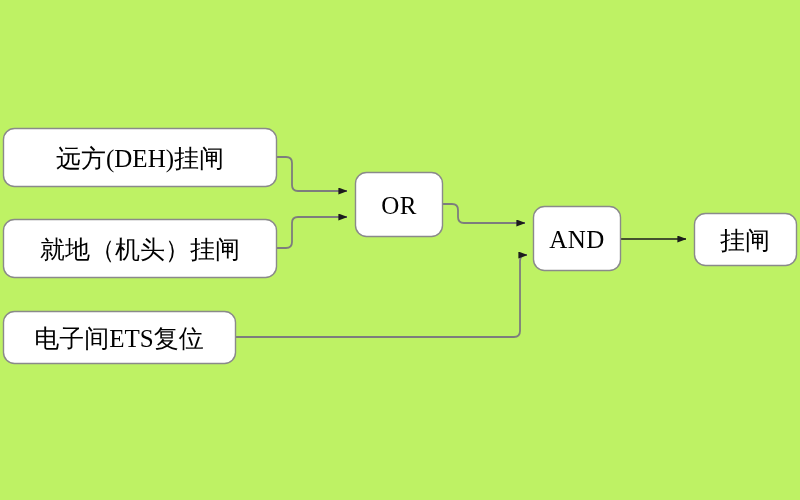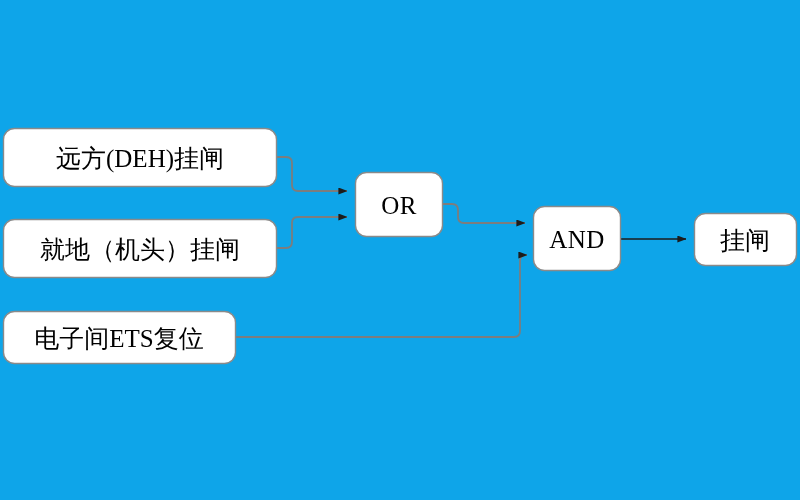--- a/index.html
+++ b/index.html
@@ -7,21 +7,21 @@
     padding: 0;
     background: #ffffff;
   }
   body {
     font-family: "Liberation Serif", "DejaVu Serif", serif;
   }
   #diagram-canvas {
     position: relative;
     width: 800px;
     height: 500px;
-    background: #0ea5e9;
+    background: #bef264;
     overflow: hidden;
   }
   #diagram-svg {
     position: absolute;
     top: 0;
     left: 0;
     width: 800px;
     height: 500px;
   }
   .node-box {

